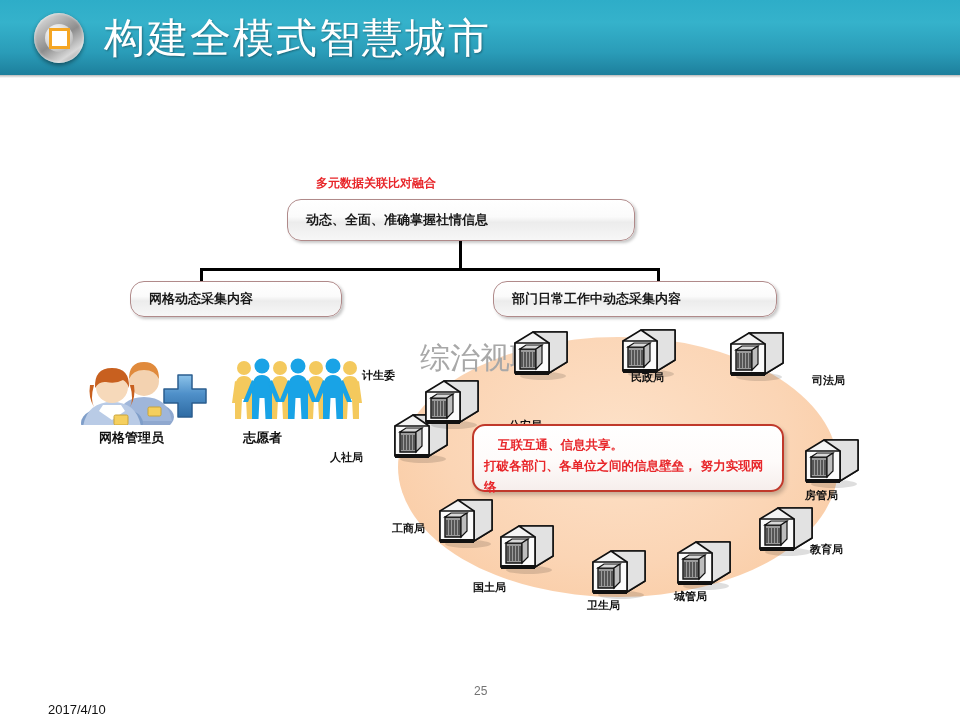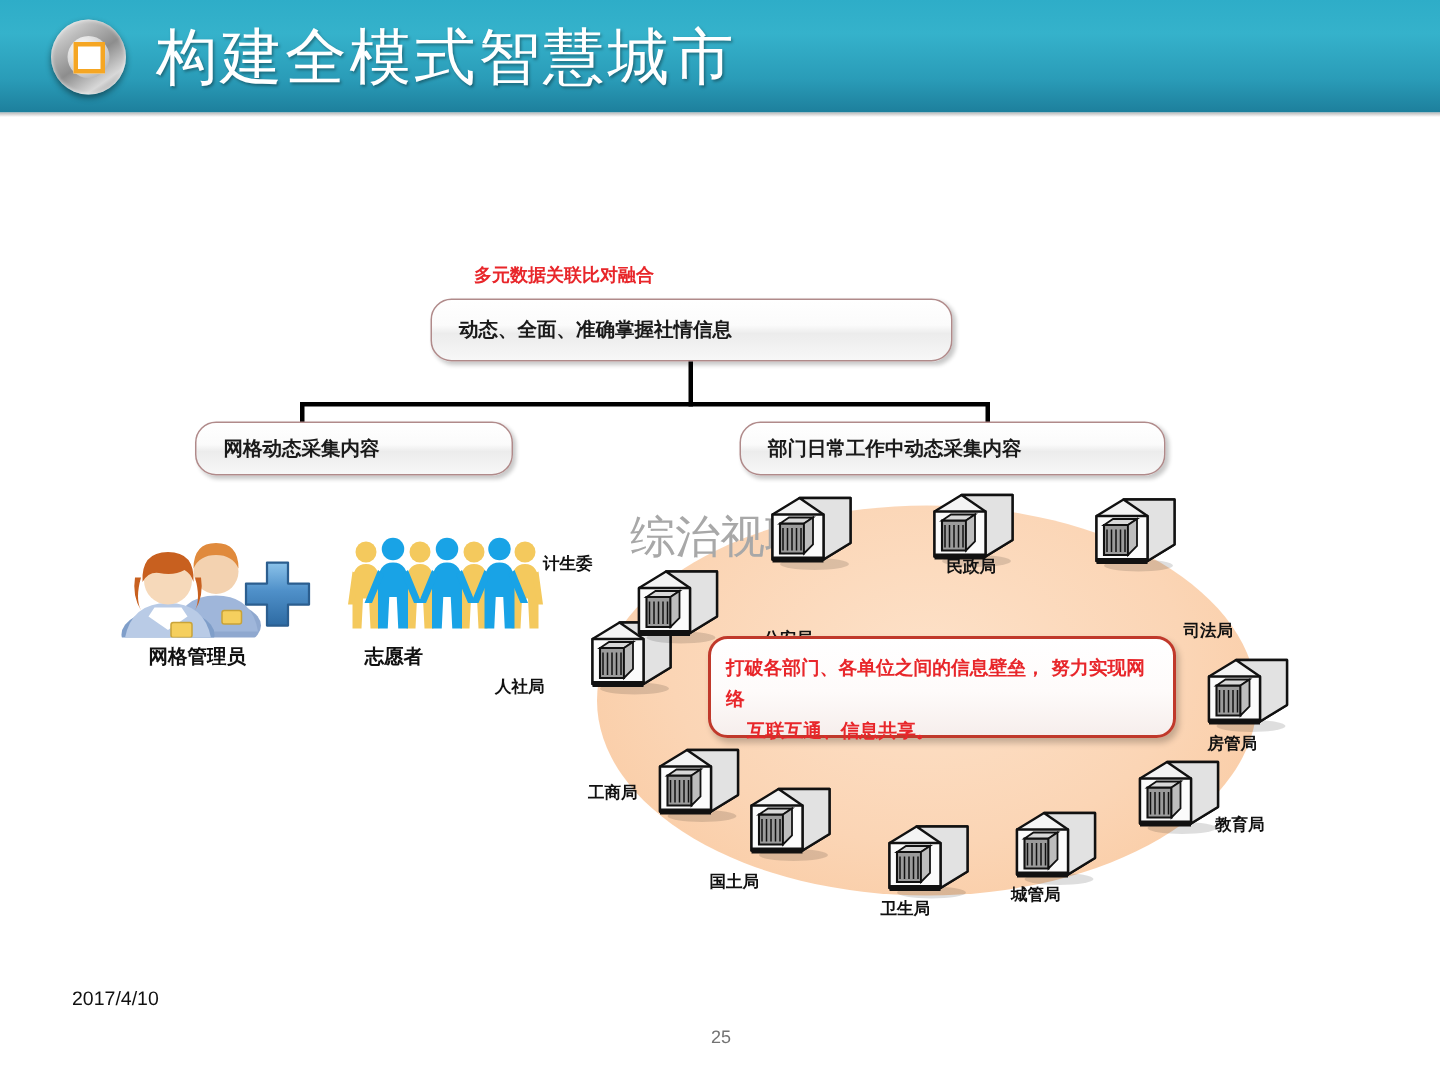--- a/index.html
+++ b/index.html
@@ -88,21 +88,21 @@
     background:linear-gradient(to bottom,#ffffff 0%,#fefbfa 55%,#f6eeec 100%);
     box-shadow:2px 3px 4px rgba(0,0,0,.22);
     padding:8px 10px 0 10px;
   }
   #callout p{
     margin:0;font-size:12.5px;font-weight:bold;color:#e8262a;line-height:21px;
     font-family:"DejaVu Sans","Liberation Sans",sans-serif;
   }
 
   
-  #footer-date{position:absolute;left:48px;top:658px;font-size:13px;color:#111;}
+  #footer-date{position:absolute;left:48px;top:702px;font-size:13px;color:#111;}
   #footer-page{position:absolute;left:474px;top:684px;font-size:12px;color:#737373;}
 </style>
 </head>
 <body>
 
 <div id="header">
   <div id="logo-circle">
     <div id="logo-inner">
       <div id="logo-square"></div>
     </div>
@@ -404,29 +404,29 @@
           <line x1="22" y1="23" x2="22" y2="38"></line>
         </g>
         <path d="M3 42 L37 42 L37 46 L3 46 Z" fill="#111"></path>
       </svg>
     </div>
   </div>
 <div id="server-labels">
     <div class="srvlabel" style="left: 362px; top: 368px;">计生委</div>
     <div class="srvlabel" style="left: 509px; top: 373px; margin-top: 45px;">公安局</div>
     <div class="srvlabel" style="left: 631px; top: 370px;">民政局</div>
-    <div class="srvlabel" style="left: 789px; top: 373px; margin-top: 40px;">司法局</div>
+    <div class="srvlabel" style="left: 812px; top: 373px;">司法局</div>
     <div class="srvlabel" style="left: 330px; top: 450px;">人社局</div>
     <div class="srvlabel" style="left: 805px; top: 488px;">房管局</div>
     <div class="srvlabel" style="left: 392px; top: 521px;">工商局</div>
     <div class="srvlabel" style="left: 810px; top: 542px;">教育局</div>
     <div class="srvlabel" style="left: 473px; top: 580px;">国土局</div>
     <div class="srvlabel" style="left: 587px; top: 598px;">卫生局</div>
     <div class="srvlabel" style="left: 674px; top: 589px;">城管局</div>
   </div>
 
 <div id="callout">
+  <p style="padding-left:14px;">互联互通、信息共享。</p>
   <p>打破各部门、各单位之间的信息壁垒， 努力实现网络</p>
-  <p style="padding-left:14px;">互联互通、信息共享。</p>
 </div>
 
 <div id="footer-date">2017/4/10</div>
 <div id="footer-page">25</div>
 
 </body></html>

